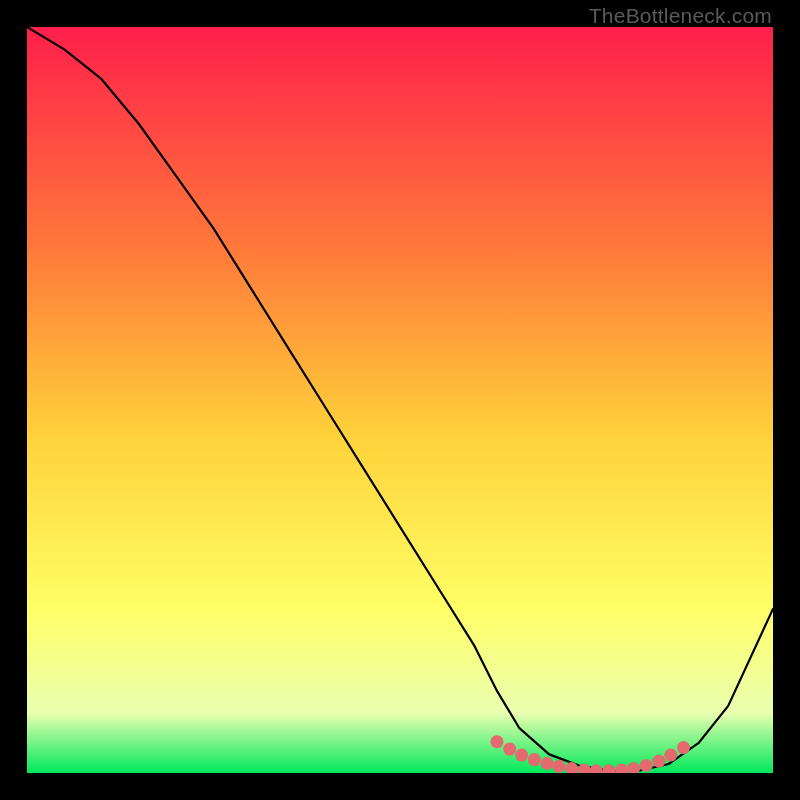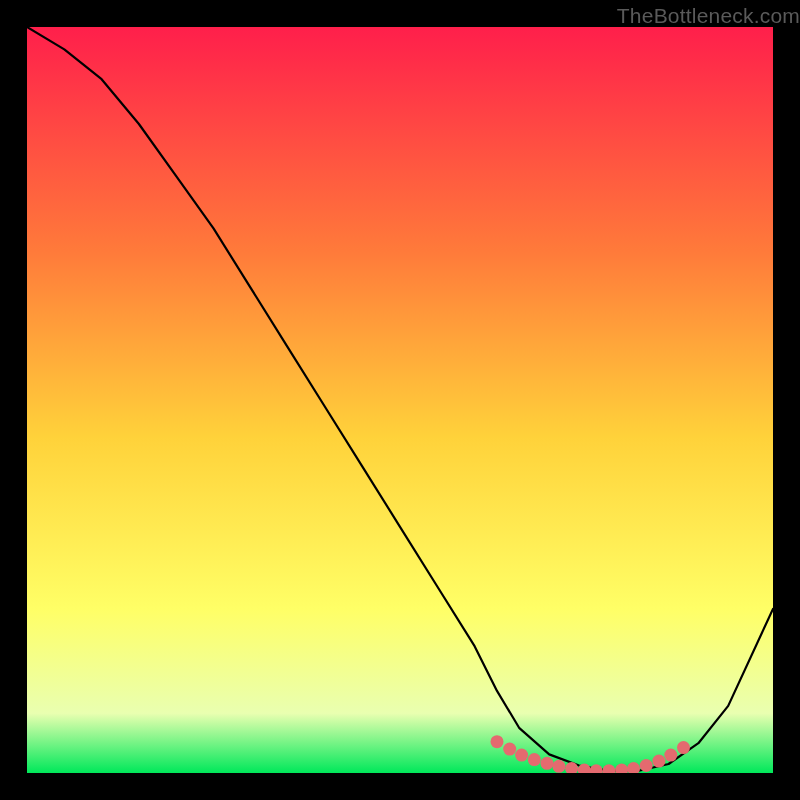--- a/index.html
+++ b/index.html
@@ -15,21 +15,21 @@
     position: absolute;
     left: 0;
     top: 0;
     width: 800px;
     height: 800px;
     background: #000;
   }
   .watermark {
     position: absolute;
     top: 4px;
-    right: 0;
+    right: 28px;
     color: #5a5a5a;
     font-size: 21px;
     font-weight: 500;
     letter-spacing: 0.2px;
     user-select: none;
   }
   svg.plot {
     position: absolute;
     left: 27px;
     top: 27px;

